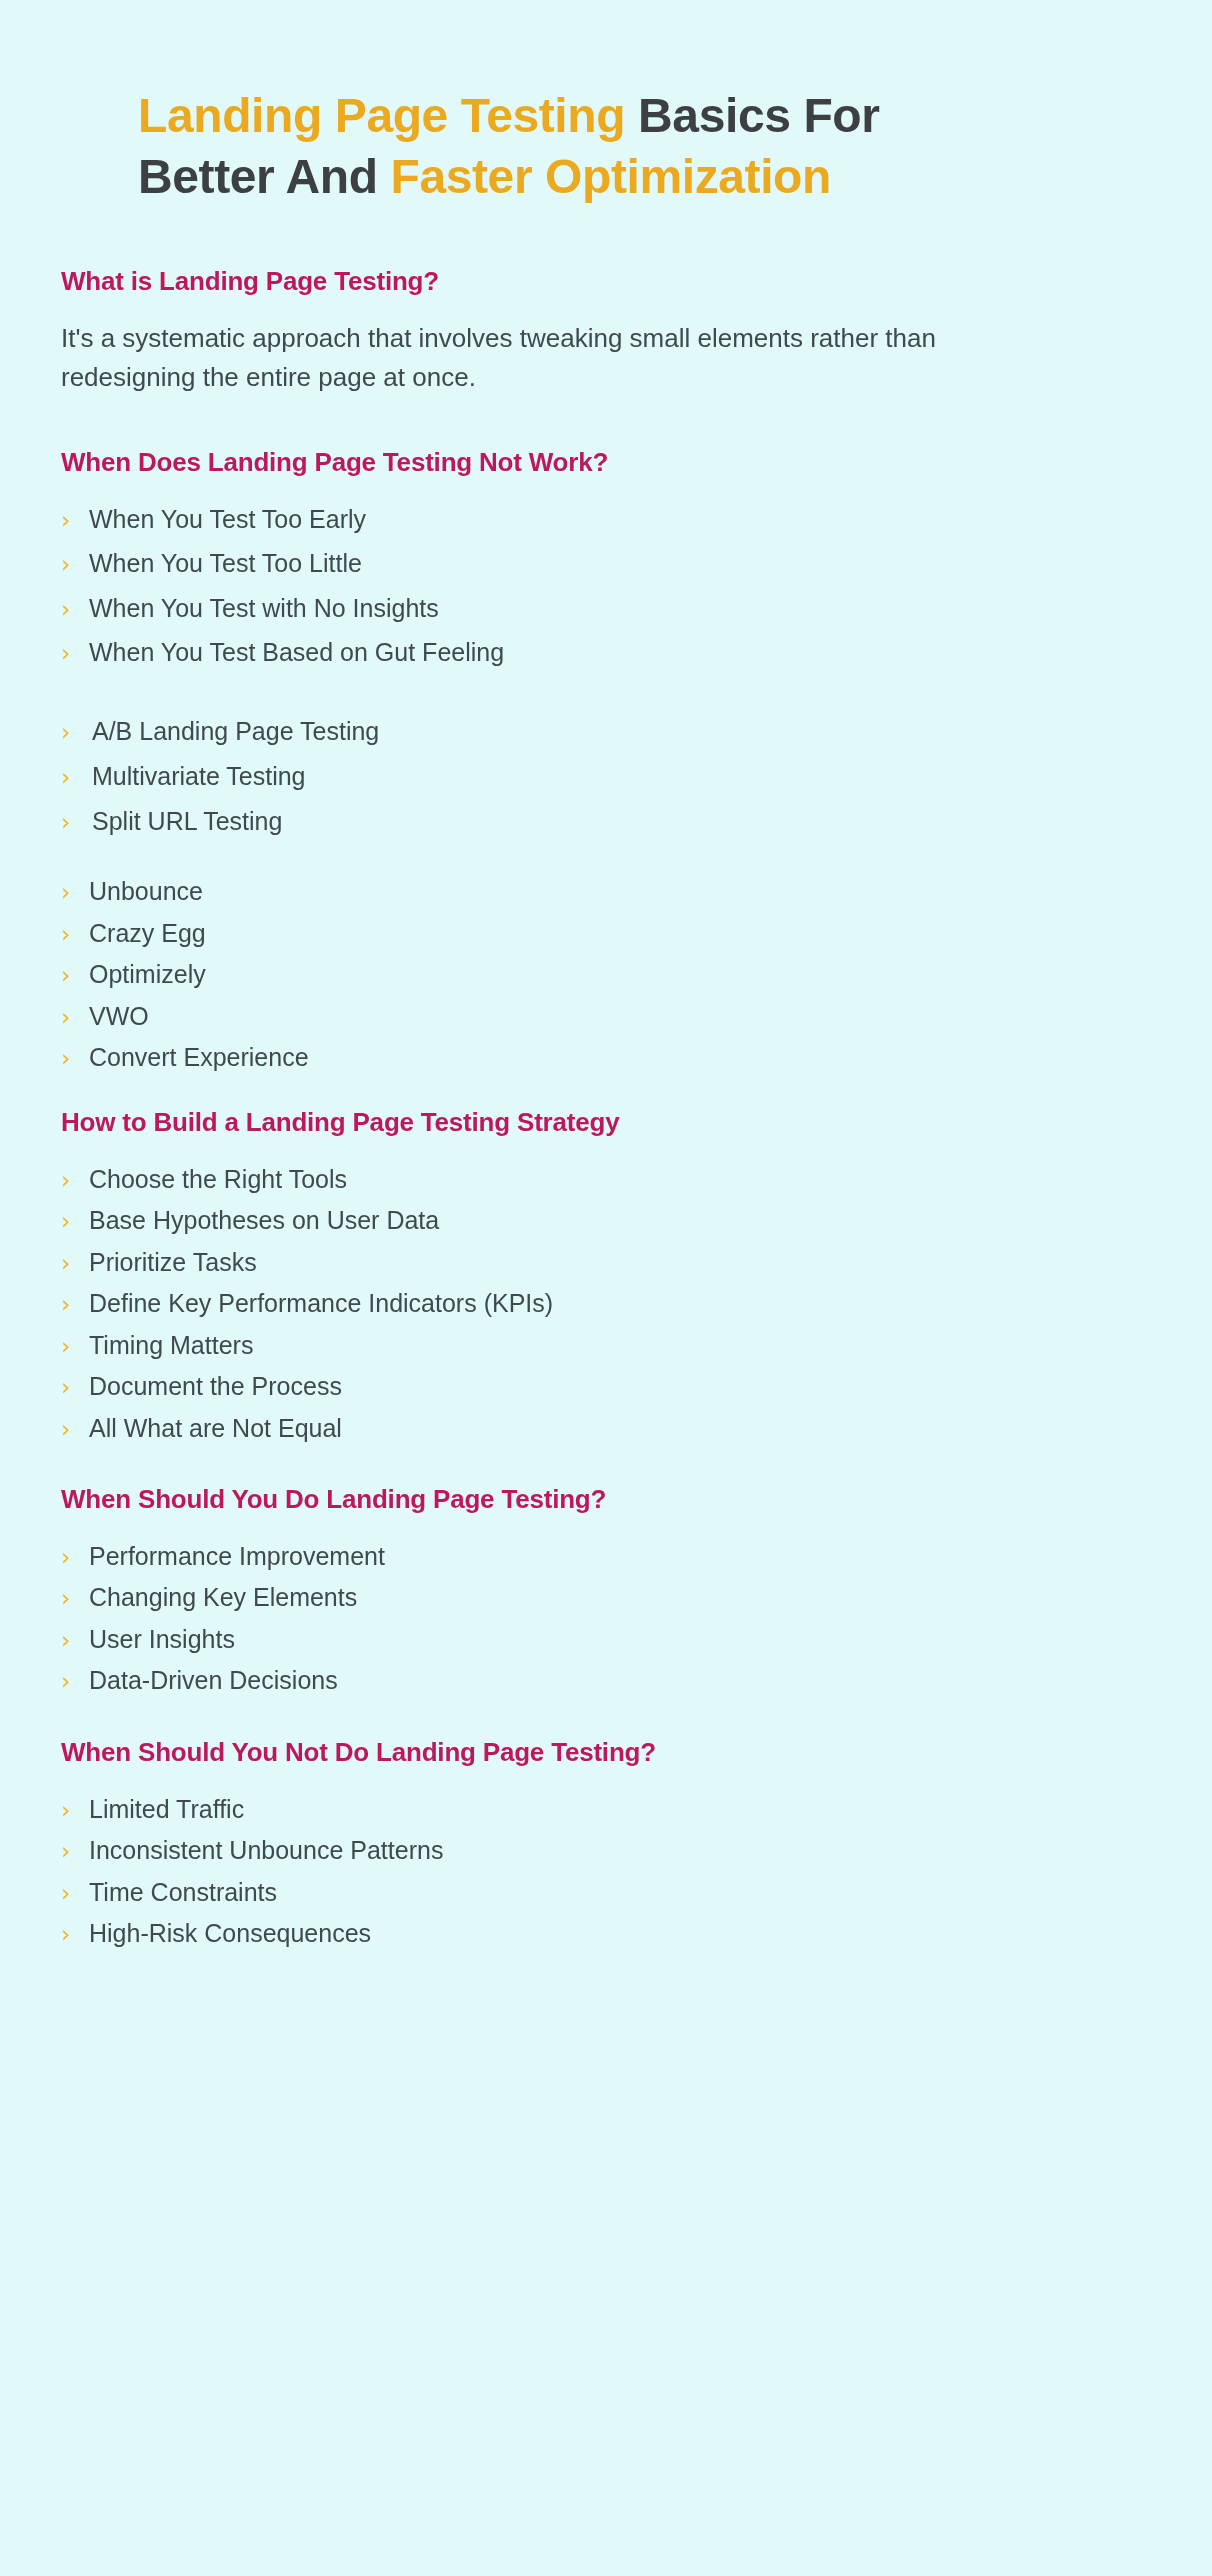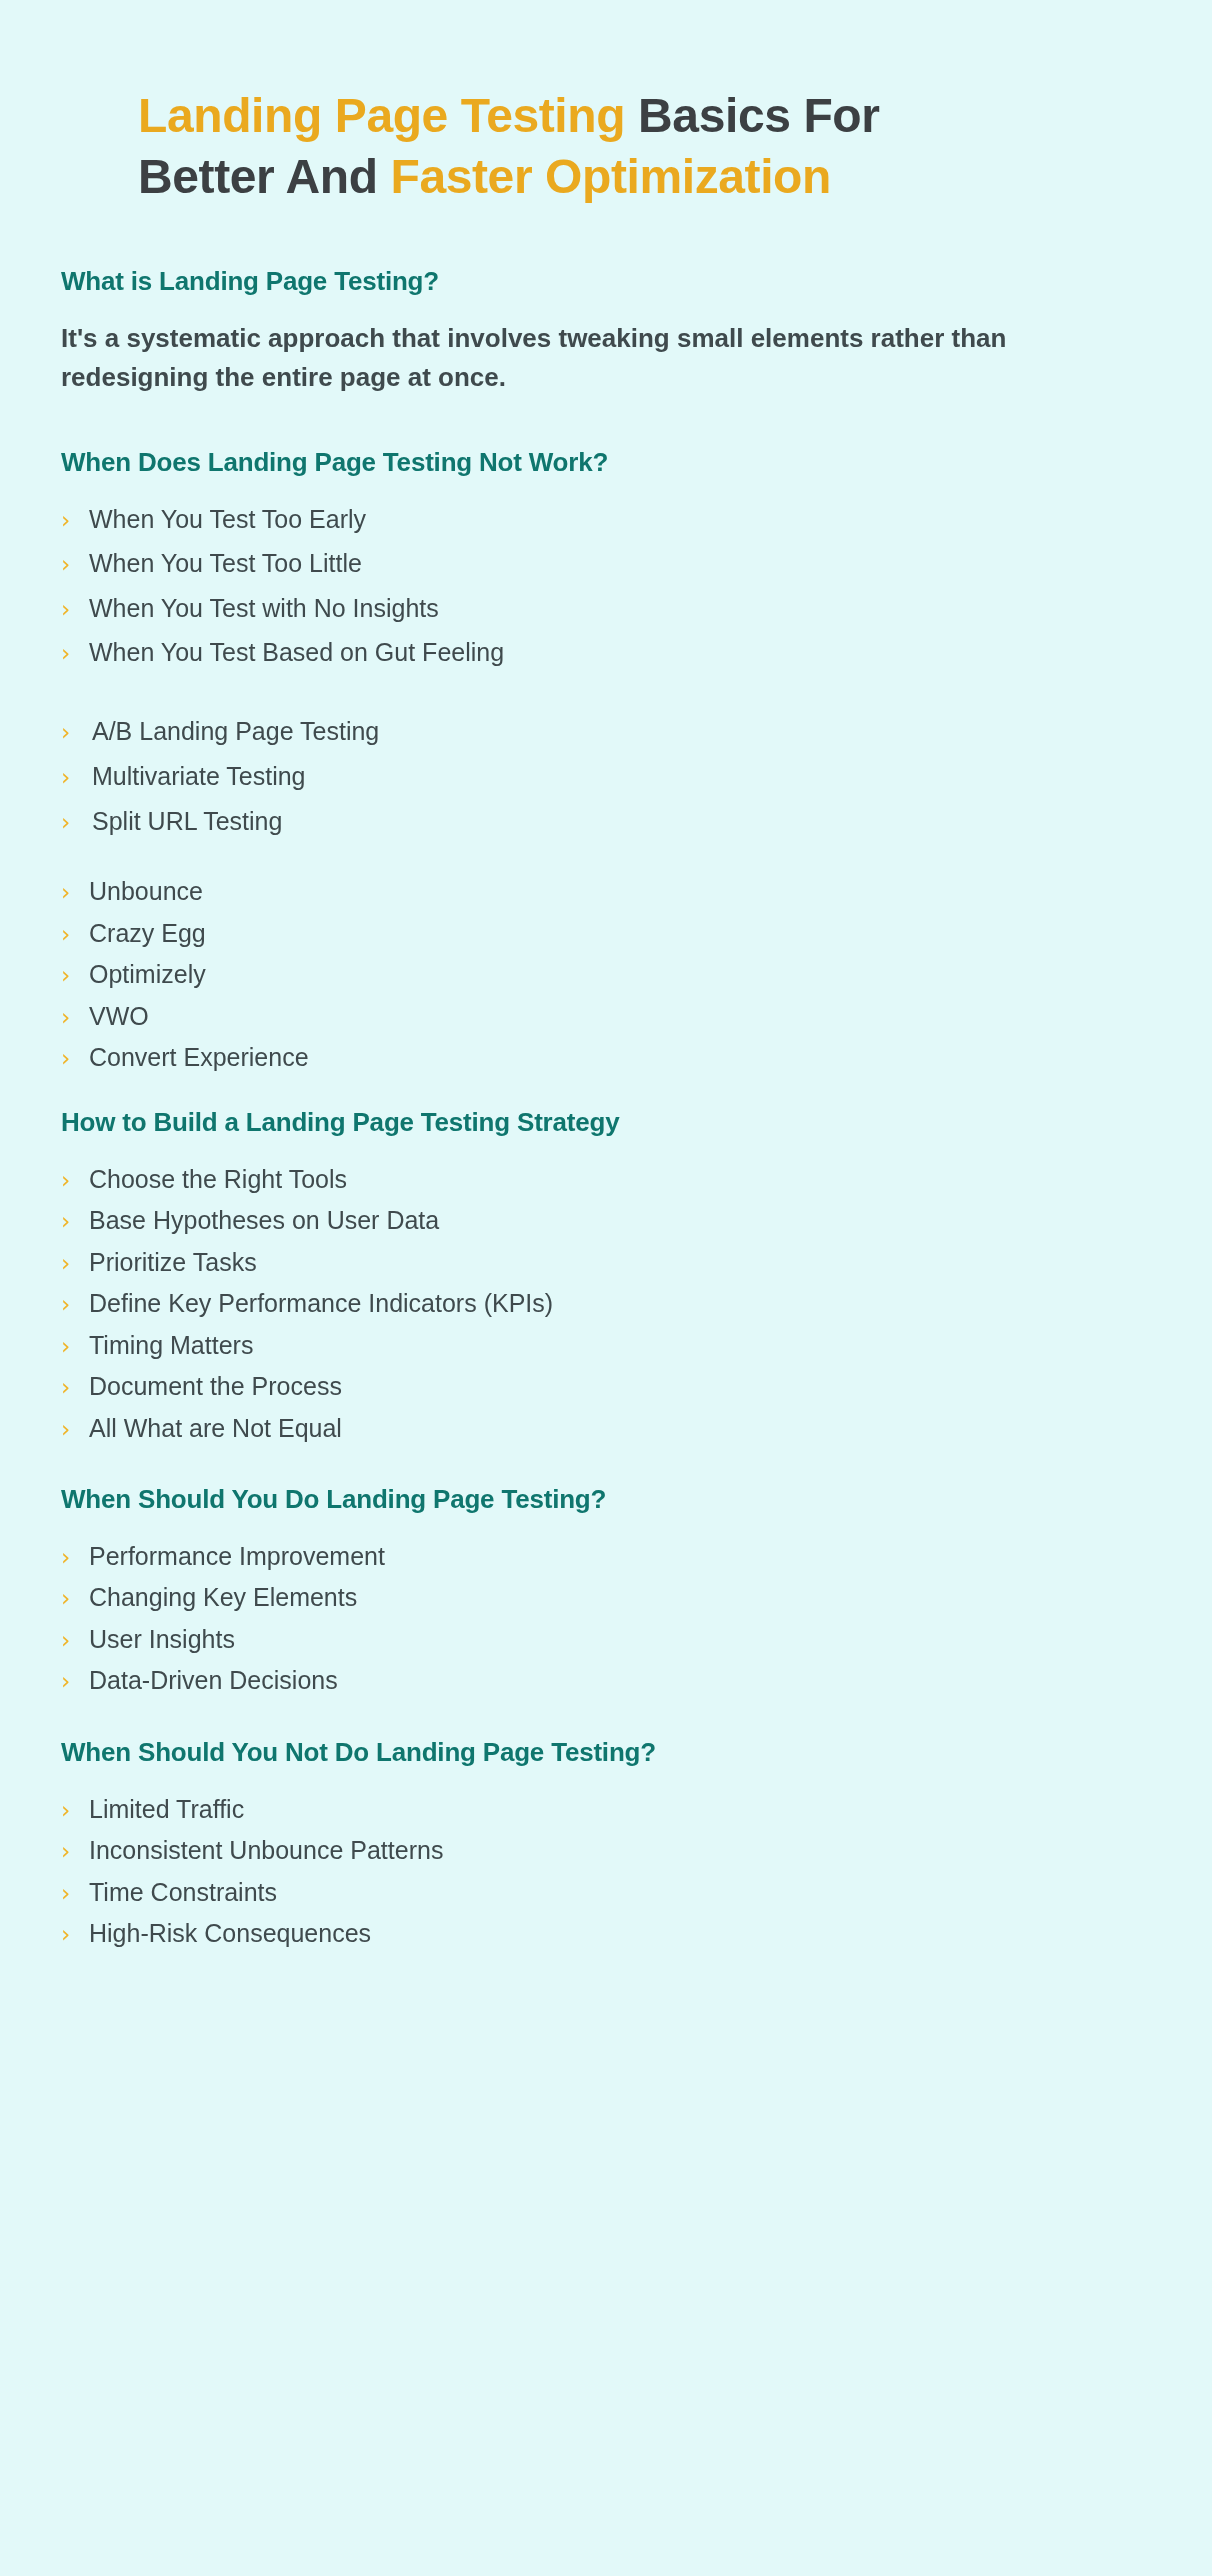--- a/index.html
+++ b/index.html
@@ -46,32 +46,32 @@
     padding: 0 61px;
     margin-top: 57px;
   }
 
   .section {
     margin-bottom: 0;
   }
 
   .sec-heading {
     margin: 0;
-    color: #0f766e;
+    color: #be185d;
     font-size: 26px;
     font-weight: 700;
     line-height: 1.3;
     letter-spacing: -0.2px;
   }
 
   .sec-para {
     margin: 20px 0 0 0;
     color: #3f4a4d;
     font-size: 26px;
-    font-weight: 700;
+    font-weight: 400;
     line-height: 1.52;
     max-width: 975px;
   }
 
   .bullet-list {
     list-style: none;
     margin: 24px 0 0 0;
     padding: 0;
   }
 

